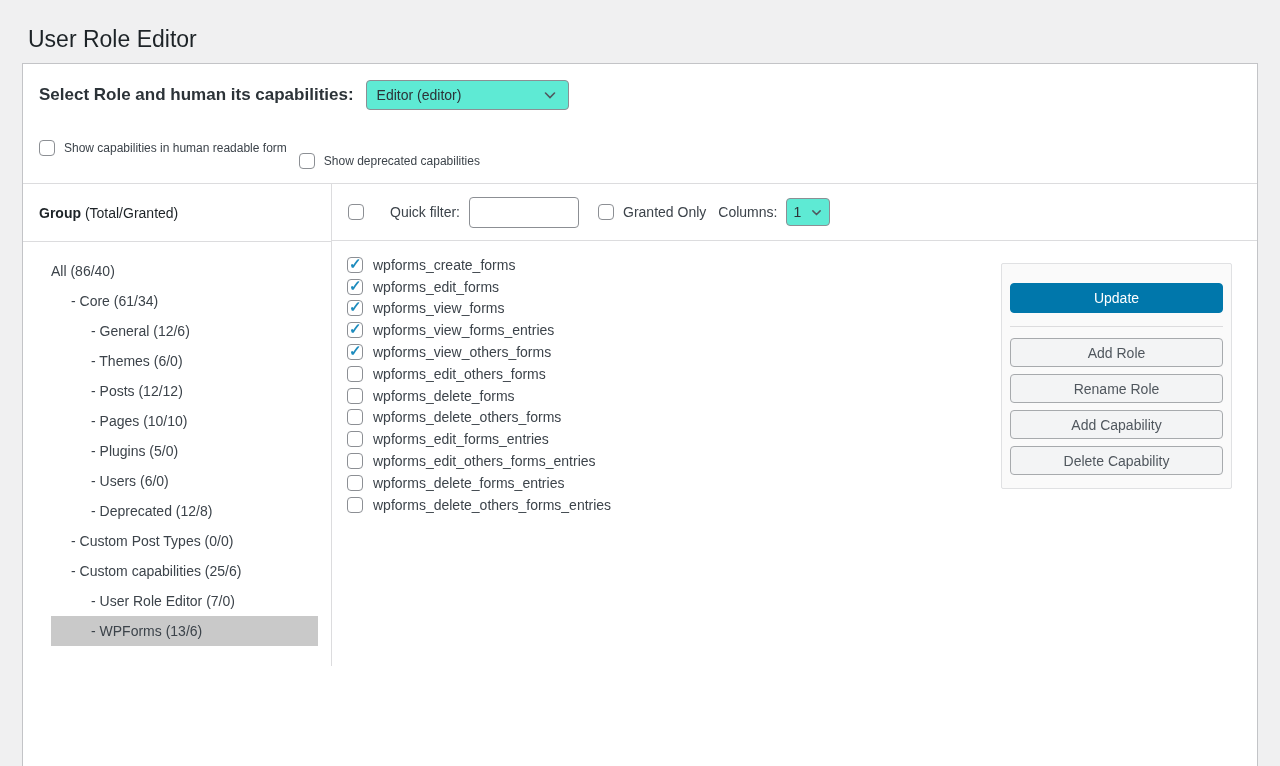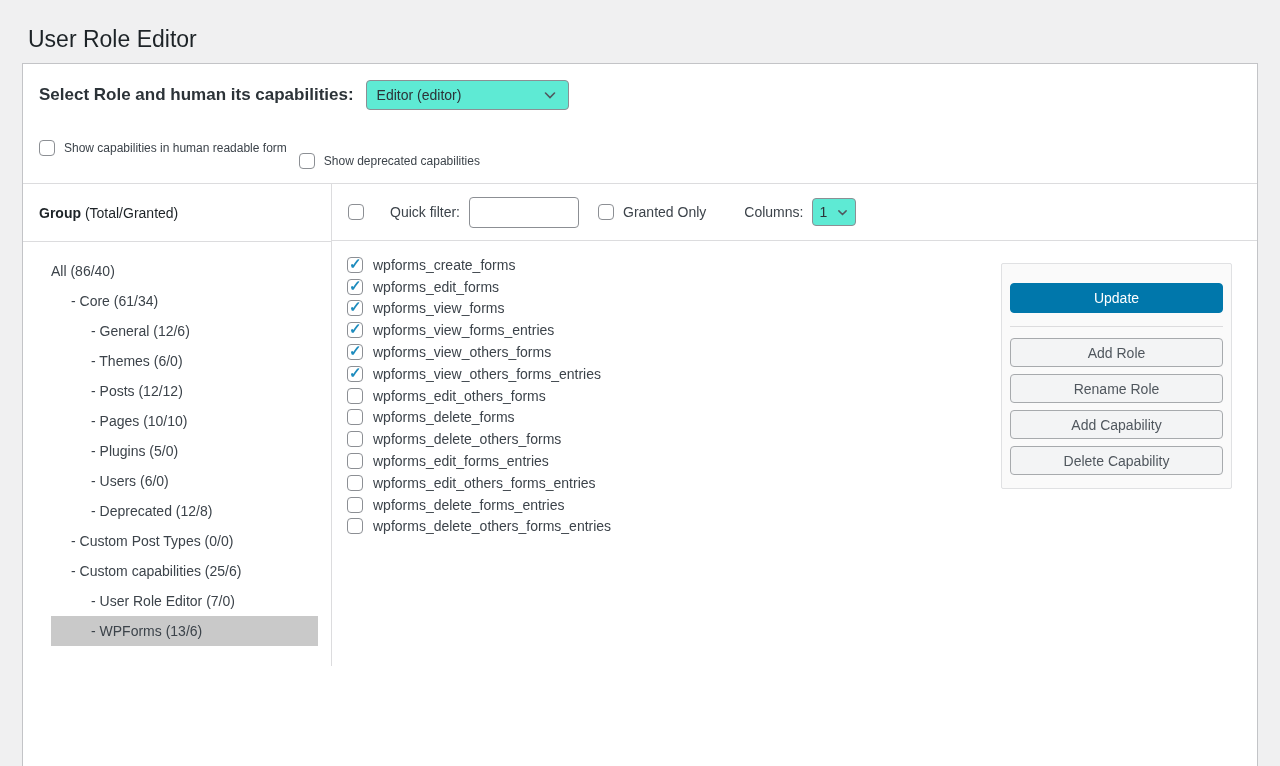--- a/index.html
+++ b/index.html
@@ -105,21 +105,21 @@
     margin-left: 9px;
     width: 110px; height: 31px;
     border: 1px solid #8c8f94;
     border-radius: 4px;
     font-size: 14px;
     padding: 0 8px;
     font-family: "Liberation Sans", sans-serif;
   }
   .granted-cb { margin-left: 19px; }
   .granted-label { margin-left: 9px; }
-  .cols-label { margin-left: 38px; margin-right: 9px; }
+  .cols-label { margin-left: 12px; margin-right: 9px; }
   
   .tree {
     list-style: none;
     padding: 14px 0 20px 0;
     font-size: 14px;
   }
   .tree li {
     height: 30px;
     display: flex;
     align-items: center;
@@ -258,24 +258,20 @@
           </div>
           <div class="cap-row">
             <span class="cb checked"></span>
             <span>wpforms_view_forms_entries</span>
           </div>
           <div class="cap-row">
             <span class="cb checked"></span>
             <span>wpforms_view_others_forms</span>
           </div>
           <div class="cap-row">
-            <span class="cb checked"></span>
-            <span>wpforms_view_others_forms_entries</span>
-          </div>
-          <div class="cap-row">
             <span class="cb"></span>
             <span>wpforms_edit_others_forms</span>
           </div>
           <div class="cap-row">
             <span class="cb"></span>
             <span>wpforms_delete_forms</span>
           </div>
           <div class="cap-row">
             <span class="cb"></span>
             <span>wpforms_delete_others_forms</span>

